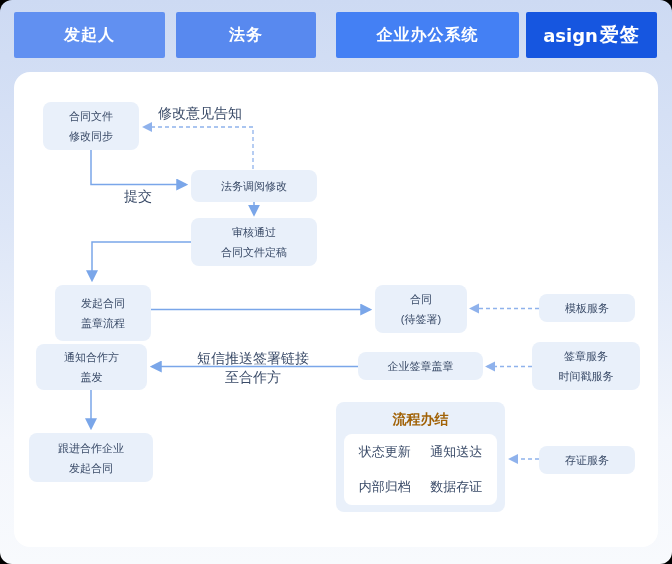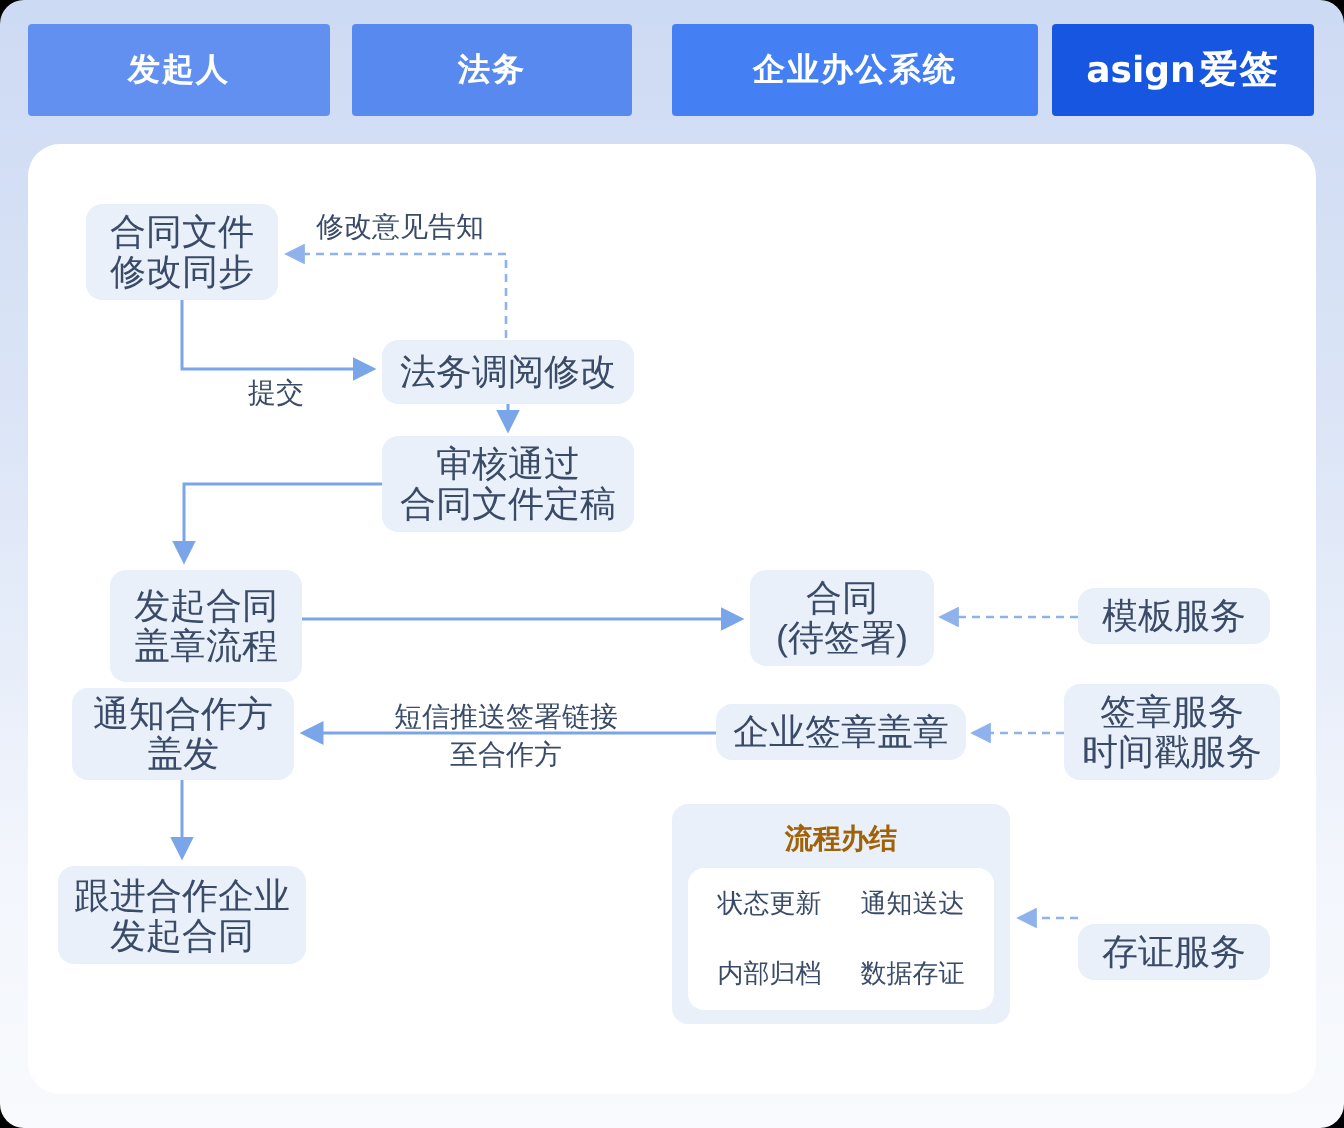--- a/index.html
+++ b/index.html
@@ -2,21 +2,21 @@
 <html><head>
 <meta charset="utf-8">
 <style>
   html,body{margin:0;padding:0;background:#000;}
   body{font-family:"Liberation Sans","DejaVu Sans",sans-serif;}
   .canvas{position:relative;width:672px;height:564px;border-radius:12px;overflow:hidden;
           background:linear-gradient(180deg,#cddaf3 0%,#dde6f7 40%,#f3f6fc 78%,#f8fafd 100%);}
   .lane{position:absolute;top:12px;height:46px;display:flex;align-items:center;justify-content:center;
         color:#fff;font-size:16px;font-weight:600;letter-spacing:1px;border-radius:2px;}
   .panel{position:absolute;left:14px;top:72px;width:644px;height:475px;background:#ffffff;border-radius:16px;}
-  .node{position:absolute;background:#e9f0fa;border-radius:8px;color:#3a4b68;font-size:18px;line-height:20px;
+  .node{position:absolute;background:#e9f0fa;border-radius:8px;color:#3a4b68;font-size:11px;line-height:20px;
         display:flex;align-items:center;justify-content:center;text-align:center;white-space:pre-line;}
   .edge-label{position:absolute;color:#3a4b68;font-size:14px;line-height:19px;text-align:center;white-space:pre-line;}
   .group{position:absolute;background:#e9f0fa;border-radius:8px;}
   .group-title{position:absolute;left:0;top:9px;width:100%;text-align:center;color:#a16207;
                font-size:14px;font-weight:600;}
   .group-inner{position:absolute;left:8px;top:32px;width:153px;height:71px;background:#ffffff;border-radius:8px;
                display:grid;grid-template-columns:1fr 1fr;align-content:center;row-gap:17px;column-gap:14px;
                padding:0 12px;box-sizing:border-box;}
   .group-item{color:#3a4b68;font-size:13px;text-align:center;white-space:nowrap;}
   svg.wires{position:absolute;left:0;top:0;width:672px;height:564px;pointer-events:none;}
@@ -79,21 +79,21 @@
   <div class="node" style="left:375px;top:285px;width:92px;height:48px;">合同
 (待签署)</div>
   <div class="node" style="left:539px;top:294px;width:96px;height:28px;">模板服务</div>
   <div class="node" style="left:36px;top:344px;width:111px;height:46px;">通知合作方
 盖发</div>
   <div class="node" style="left:532px;top:342px;width:108px;height:48px;">签章服务
 时间戳服务</div>
   <div class="node" style="left:358px;top:352px;width:125px;height:28px;">企业签章盖章</div>
   <div class="node" style="left:29px;top:433px;width:124px;height:49px;">跟进合作企业
 发起合同</div>
-  <div class="node" style="left:539px;top:462px;width:96px;height:28px;">存证服务</div>
+  <div class="node" style="left:539px;top:446px;width:96px;height:28px;">存证服务</div>
 
   <div class="group" style="left:336px;top:402px;width:169px;height:110px;">
     <div class="group-title">流程办结</div>
     <div class="group-inner">
       <div class="group-item">状态更新</div>
       <div class="group-item">通知送达</div>
       <div class="group-item">内部归档</div>
       <div class="group-item">数据存证</div>
     </div>
   </div>

